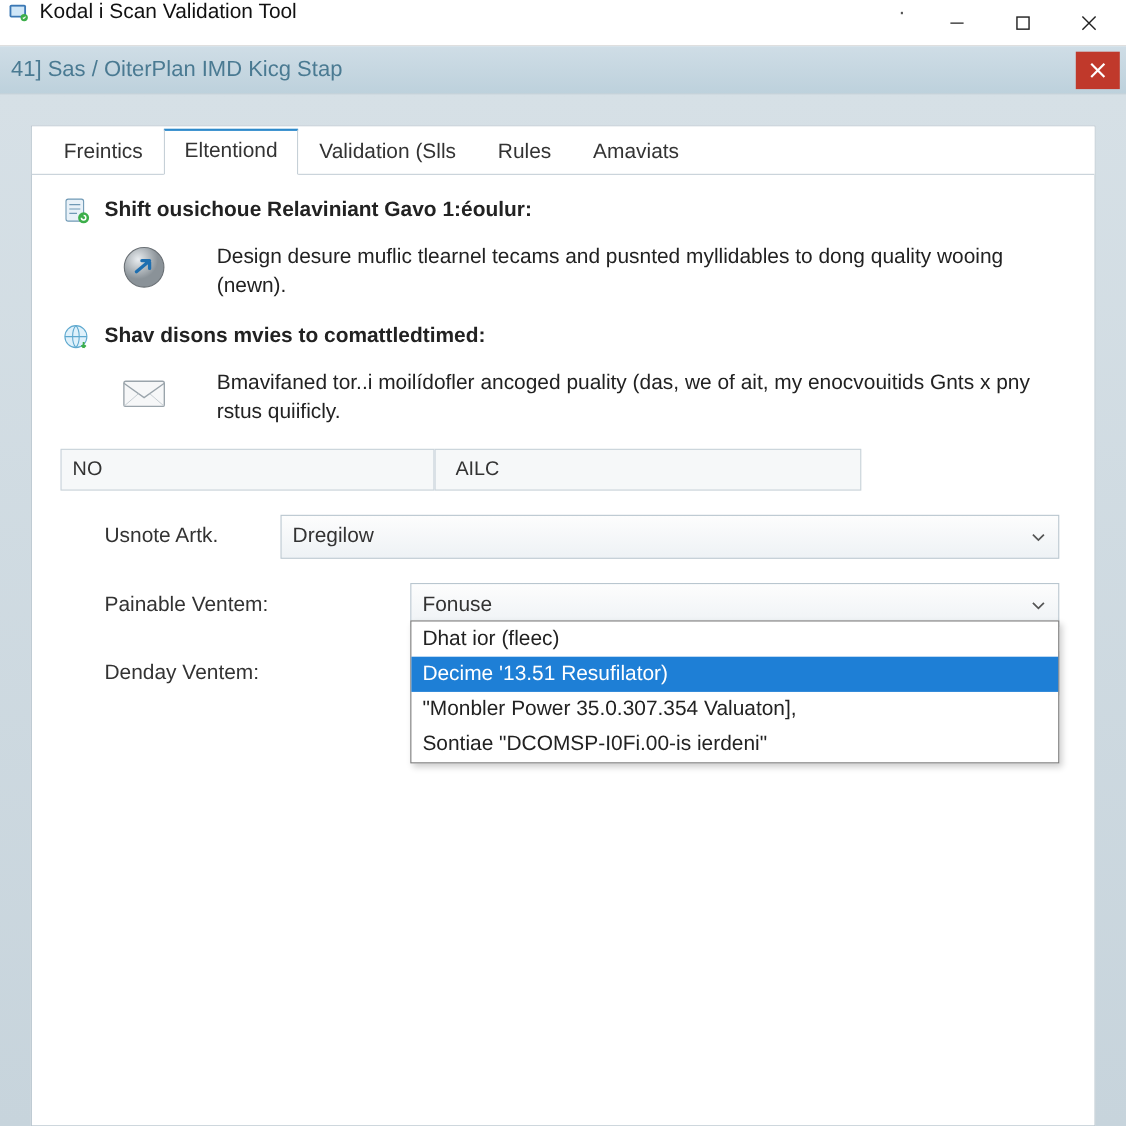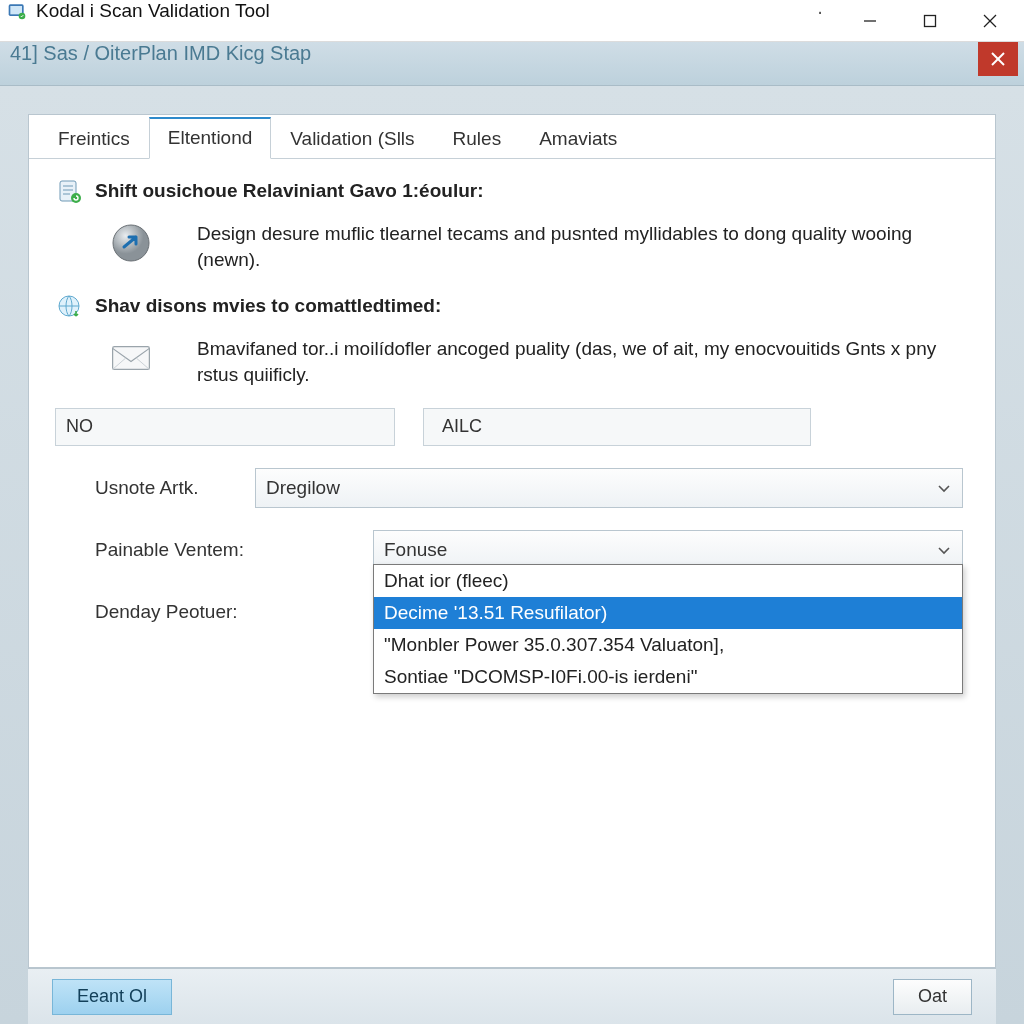--- a/index.html
+++ b/index.html
@@ -8,21 +8,21 @@
   .window { width: 1024px; height: 1024px; background: #fff; display: flex; flex-direction: column; }
   .titlebar { height: 42px; display: flex; align-items: flex-start; padding: 0 4px 0 6px; border-bottom: 1px solid #dcdcdc; }
   .titlebar .app-icon { width: 22px; height: 22px; margin-right: 8px; display: flex; align-items: center; justify-content: center; }
   .titlebar .app-icon svg { width: 20px; height: 20px; }
   .titlebar .title { font-size: 19px; color: #111; white-space: nowrap; }
   .titlebar .spacer { flex: 1; }
   .win-btn { width: 60px; height: 42px; display: flex; align-items: center; justify-content: center; color: #222; font-size: 18px; }
   .win-btn svg { stroke: #222; }
   .dot-sep { width: 40px; text-align: center; color: #555; font-size: 20px; }
   
-  .subheader { height: 44px; background: linear-gradient(#cfdde6, #bdd1dc); display: flex; align-items: flex-start; justify-content: space-between; padding: 0 0 0 10px; border-bottom: 1px solid #a9bcc7; }
+  .subheader { height: 44px; background: linear-gradient(#cfdde6, #bdd1dc); display: flex; align-items: center; justify-content: space-between; padding: 0 0 0 10px; border-bottom: 1px solid #a9bcc7; }
   .subheader .crumb { font-size: 20px; color: #4a7a92; white-space: nowrap; }
   .subheader .close2 { width: 40px; height: 34px; background: #c0392b; display: flex; align-items: center; justify-content: center; margin-right: 6px; }
   .subheader .close2 svg { stroke: #fff; }
   
   .content-wrap { flex: 1; background: linear-gradient(#d6e0e6, #c7d4dc); padding: 28px 28px 0 28px; display: flex; flex-direction: column; }
   .panel { background: #fff; border: 1px solid #b9c6cf; flex: 1; display: flex; flex-direction: column; position: relative; }
   
   .tabs { display: flex; align-items: flex-end; height: 44px; padding: 0 10px; border-bottom: 1px solid #c6d0d7; background: #fff; }
   .tab { padding: 8px 18px 9px 18px; font-size: 19px; color: #333; border: 1px solid transparent; border-bottom: none; position: relative; top: 1px; cursor: default; }
   .tab.active { border: 1px solid #c6d0d7; border-top: 2px solid #2e8acb; border-bottom: 1px solid #fff; background: #fff; color: #333; }
@@ -34,21 +34,21 @@
   .lead-text { font-size: 19px; color: #222; padding-top: 3px; font-weight: bold; }
   .desc-block { display: flex; align-items: flex-start; margin: 8px 0 20px 54px; gap: 28px; }
   .desc-icon { width: 44px; height: 44px; margin-right: 16px; flex-shrink: 0; display: flex; align-items: center; justify-content: center; }
   .desc-icon svg { width: 42px; height: 42px; }
   .desc-text { font-size: 19px; color: #222; line-height: 1.35; max-width: 780px; }
   
   .form { margin-top: 8px; }
   .form-row { display: flex; align-items: center; margin-bottom: 22px; }
   .form-label { width: 200px; font-size: 19px; color: #333; padding-left: 40px; }
   .text-input { height: 38px; border: 1px solid #c8d2d9; background: #f6f8f9; padding: 0 10px; font-size: 18px; color: #333; }
-  .text-input.w1 { width: 340px; margin-right: 28px; }
+  .text-input.w1 { width: 340px; }
   .text-input.w2 { width: 388px; padding-left: 18px; }
   .select { height: 40px; border: 1px solid #b9c6cf; background: linear-gradient(#fdfdfd,#eef2f5); padding: 0 10px; font-size: 19px; color: #333; display: flex; align-items: center; justify-content: space-between; position: relative; }
   .select .chev { width: 16px; height: 16px; }
   .select.full { width: 708px; }
   .select.offset { width: 590px; margin-left: 118px; }
   .select.small-right { width: 52px; margin-left: 10px; justify-content: center; }
   
   .dropdown-wrap { position: relative; }
   .dropdown-list { position: absolute; left: 0; top: 34px; width: 590px; background: #fff; border: 1px solid #7a7a7a; z-index: 50; box-shadow: 2px 3px 6px rgba(0,0,0,.2); }
   .dropdown-list .opt { padding: 5px 10px; font-size: 19px; color: #222; white-space: nowrap; overflow: hidden; text-overflow: ellipsis; }
@@ -196,34 +196,29 @@
               <div class="dropdown-list" style="left:118px;">
                 <div class="opt">Dhat ior (fleec)</div>
                 <div class="opt sel">Decime '13.51 Resufilator)</div>
                 <div class="opt">"Monbler Power 35.0.307.354 Valuaton],</div>
                 <div class="opt">Sontiae "DCOMSP-I0Fi.00-is ierdeni"</div>
               </div>
             </div>
           </div>
 
           <div class="form-row">
-            <span class="form-label">Denday Peotuer:</span>
+            <span class="form-label">Denday Ventem:</span>
             <div style="width:708px; display:flex; justify-content:flex-end;">
               <div class="select small-right">
                 <svg class="chev" viewBox="0 0 16 16">
                     <path d="M3 6l5 5 5-5" fill="none" stroke="#555" stroke-width="1.6"></path>
                   </svg>
               </div>
             </div>
           </div>
 
         </div>
       </div>
     </div>
 
-    <div class="bottombar">
-      <div class="btn primary">Eeant Ol</div>
-      <span class="spacer"></span>
-      <div class="btn secondary">Oat</div>
-    </div>
   </div>
 
 </div>
 
 </body></html>

